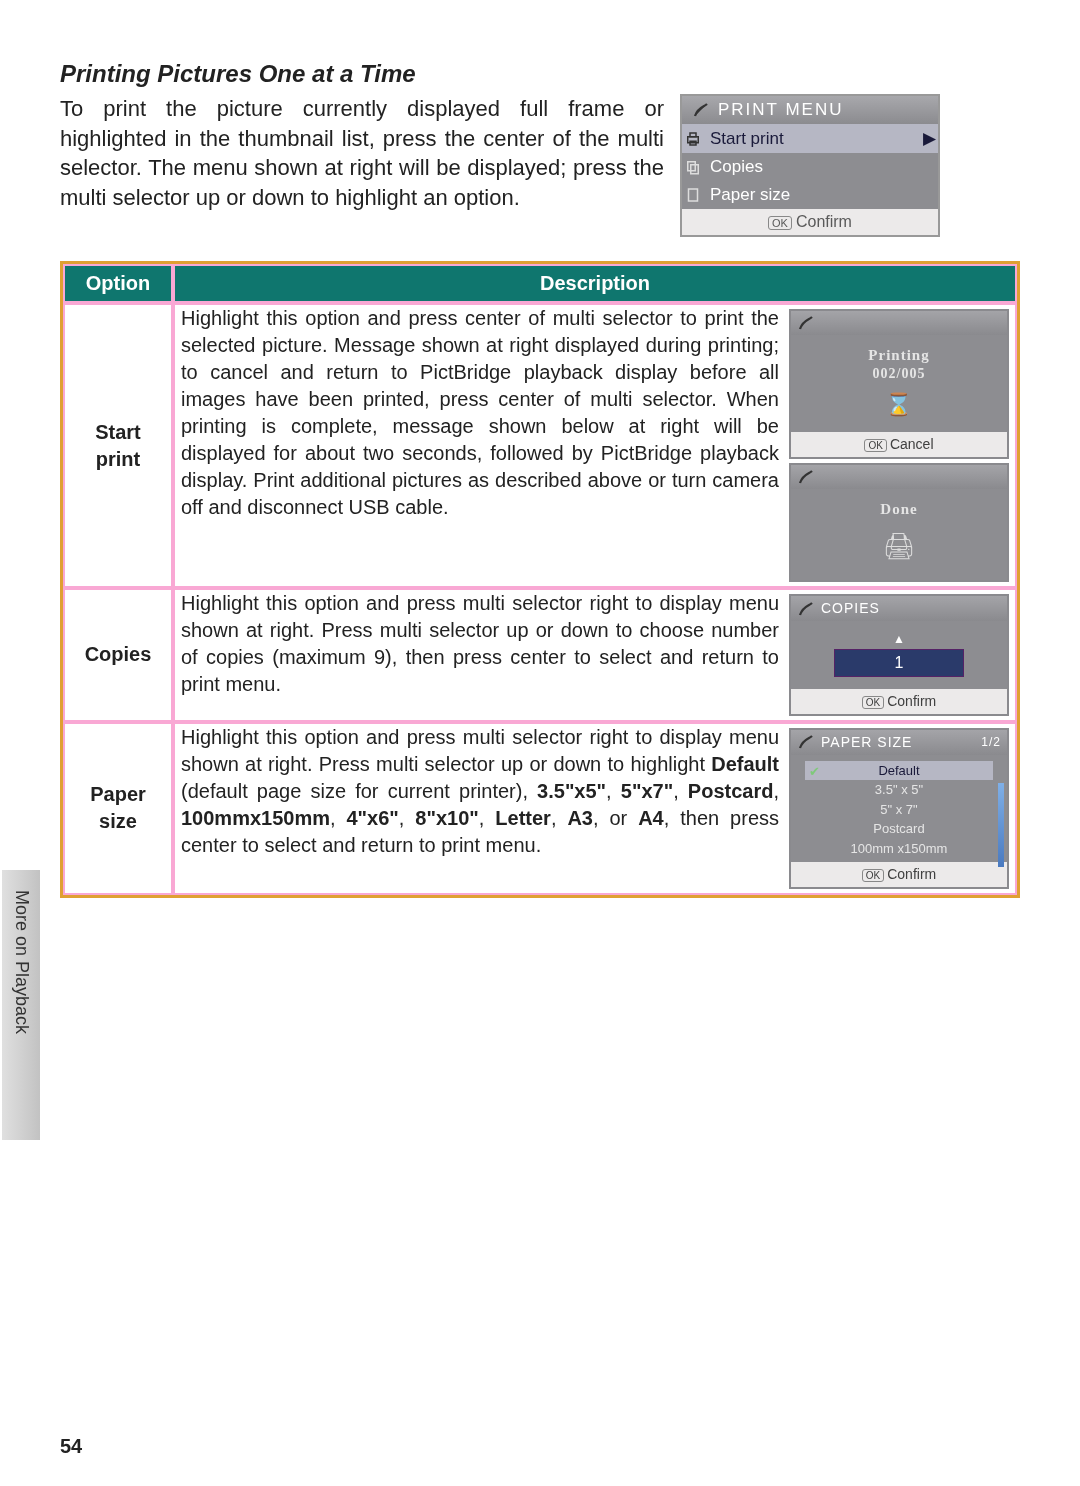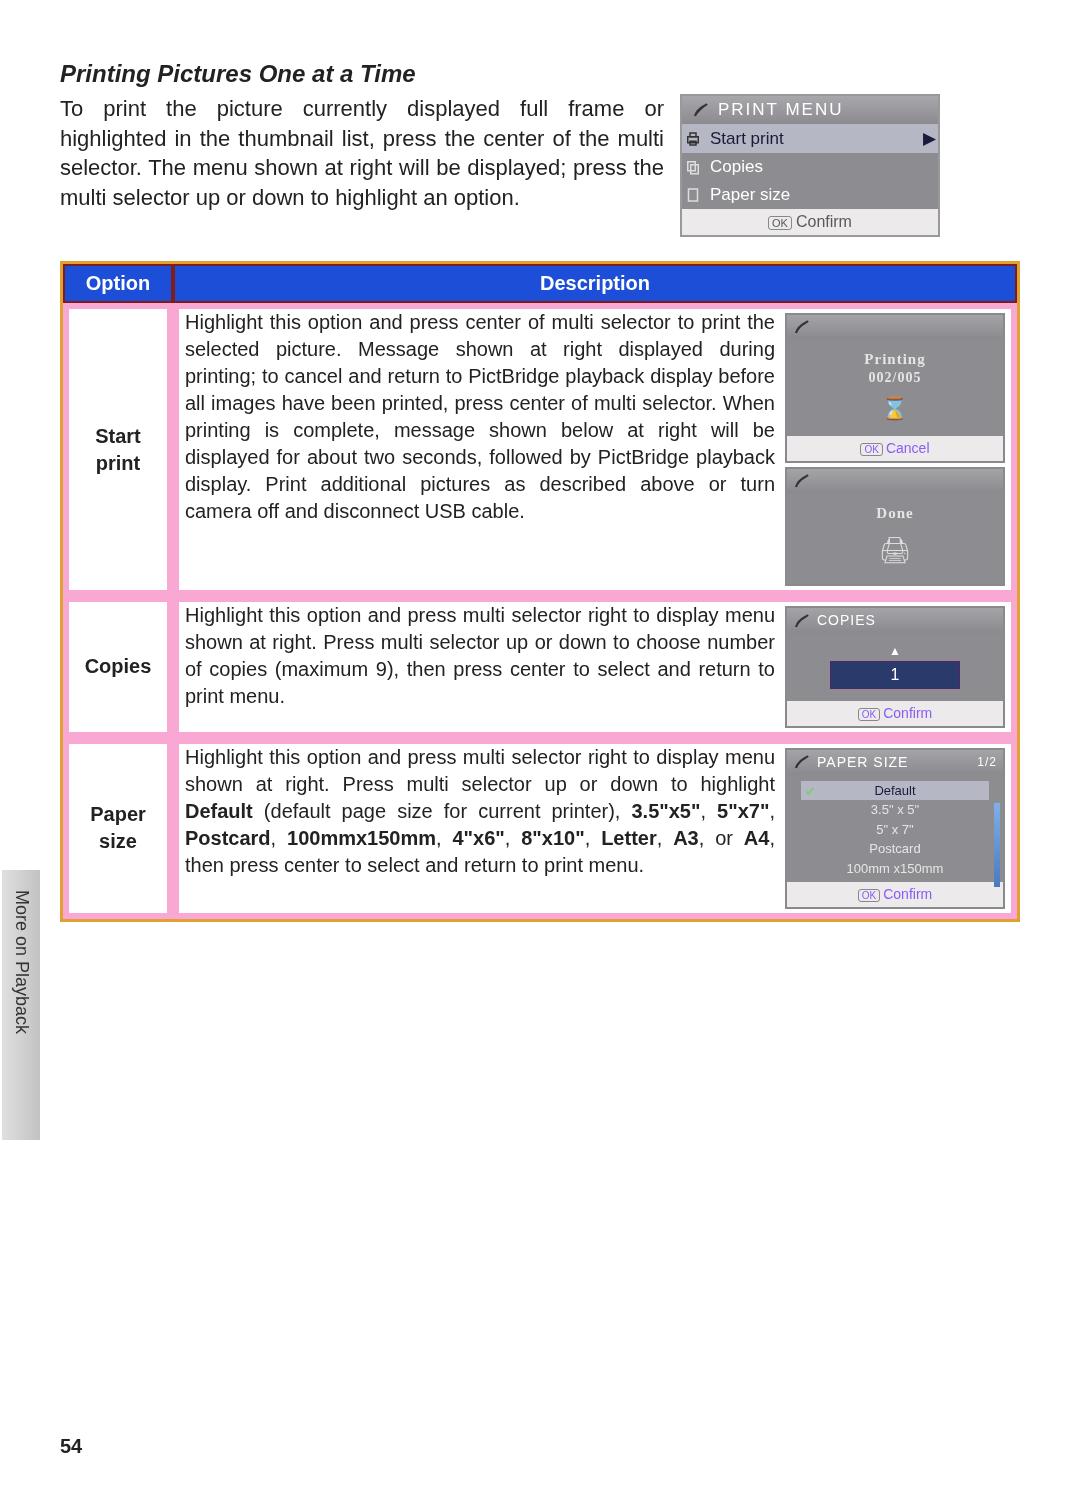--- a/index.html
+++ b/index.html
@@ -12,33 +12,33 @@
   .pm-title { background: linear-gradient(#a8a8ac,#8b8b8f); padding: 4px 10px; letter-spacing: 2px; font-size: 17px; display:flex; align-items:center; gap:8px;}
   .pm-row { padding: 4px 2px; display: flex; align-items: center; gap: 8px; font-size: 17px; }
   .pm-row.sel { background: #b6b7c4; color:#1a1a3a;}
   .pm-row .arrow { margin-left: auto; }
   .pm-confirm { background: #eceaea; color: #5a5a5a; text-align: center; padding: 4px 0; font-size: 16px; }
   .pm-confirm .ok { font-size: 11px; border:1px solid #888; padding:0 3px; border-radius:3px; margin-right:4px;}
   .icon-sm { width:18px; height:18px; display:inline-block;}
 
   
   table.opts { width: 100%; border-collapse: separate; border-spacing: 0; margin-top: 24px; border: 3px solid #e0a032; }
-  table.opts th { background: #1d4ed8; color: #fff; font-weight: bold; font-size: 20px; padding: 6px 10px; border: 2px solid #7f1d1d; }
-  table.opts td { border: 6px solid #f9a8d4; vertical-align: middle; font-size: 20px; line-height: 1.35; }
+  table.opts th { background: #0f766e; color: #fff; font-weight: bold; font-size: 20px; padding: 6px 10px; border: 2px solid #f9a8d4; }
+  table.opts td { border: 2px solid #f9a8d4; vertical-align: middle; font-size: 20px; line-height: 1.35; }
   td.optname { width: 110px; text-align: center; font-weight: bold; padding: 6px; }
   td.desc { padding: 0 6px; text-align: justify; }
   td.desc .flexrow { display: flex; align-items: flex-start; }
   td.desc .txt { flex: 1; padding-right: 10px; }
   .bold { font-weight: bold; }
 
   
   .screen { border: 2px solid #8a8a8e; background: #8d8d91; color: #fff; width: 220px; font-size: 15px; text-align: center; margin: 4px 0; }
   .screen .hdr { background: linear-gradient(#a4a4a8,#8a8a8e); padding: 3px 6px; text-align: left; display:flex; align-items:center; gap:6px; font-size:14px; letter-spacing:1px;}
   .screen .body { padding: 10px 6px 6px 6px; }
-  .screen .foot { background: #eceaea; color:#8b5cf6; padding: 3px 0; font-size: 14px; }
+  .screen .foot { background: #eceaea; color:#404040; padding: 3px 0; font-size: 14px; }
   .screen .foot .ok { font-size:10px; border:1px solid #888; padding:0 3px; border-radius:3px; margin-right:3px;}
   .screen .hourglass { font-size: 22px; margin: 6px 0; }
   .screen .doneicon { font-size: 26px; margin: 10px 0; color:#ddd;}
   .screen .ghost { color:#e5e5e5; letter-spacing:1px; font-family:Georgia,serif;font-weight:bold;}
 
   .copies-body { padding: 10px 0; }
   .copies-body .up { font-size: 12px; color:#fff;}
   .copies-body .num { display: block; margin: 2px auto; width: 130px; background: #2a3a6a; border:1px solid #526; padding: 2px 0; font-size: 16px;}
 
   .ps-list { padding: 6px 0 4px 0; }

